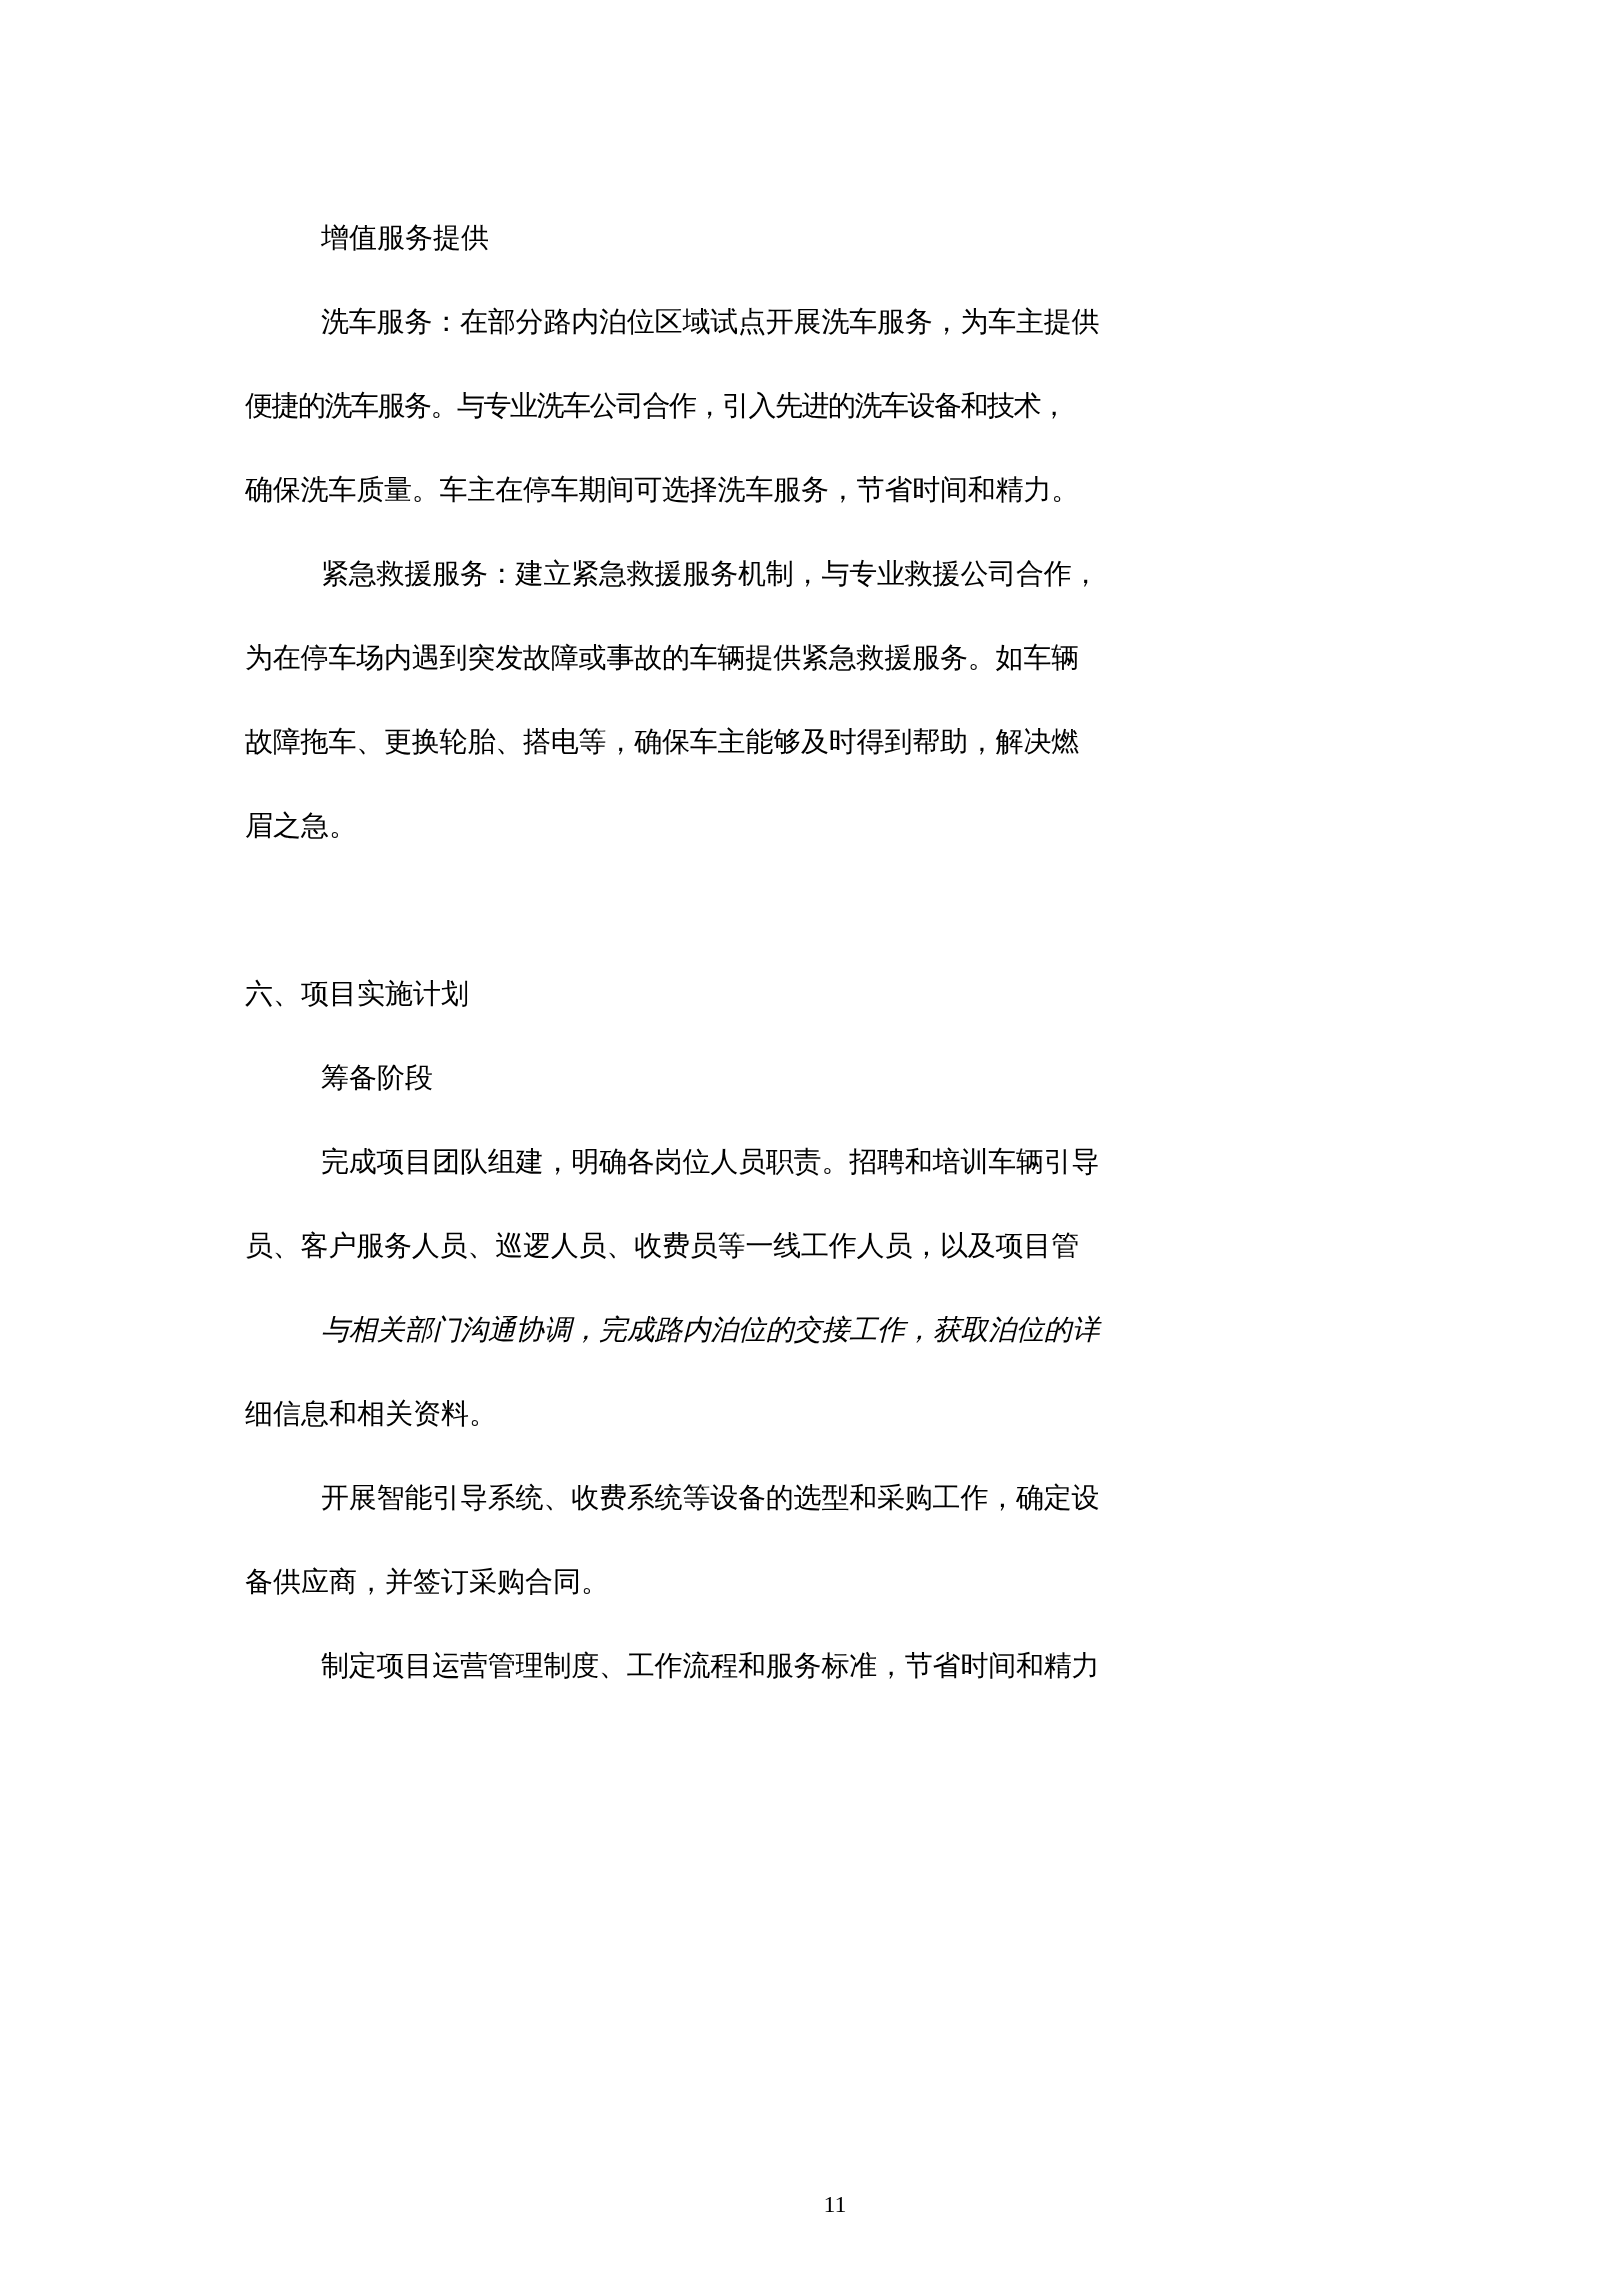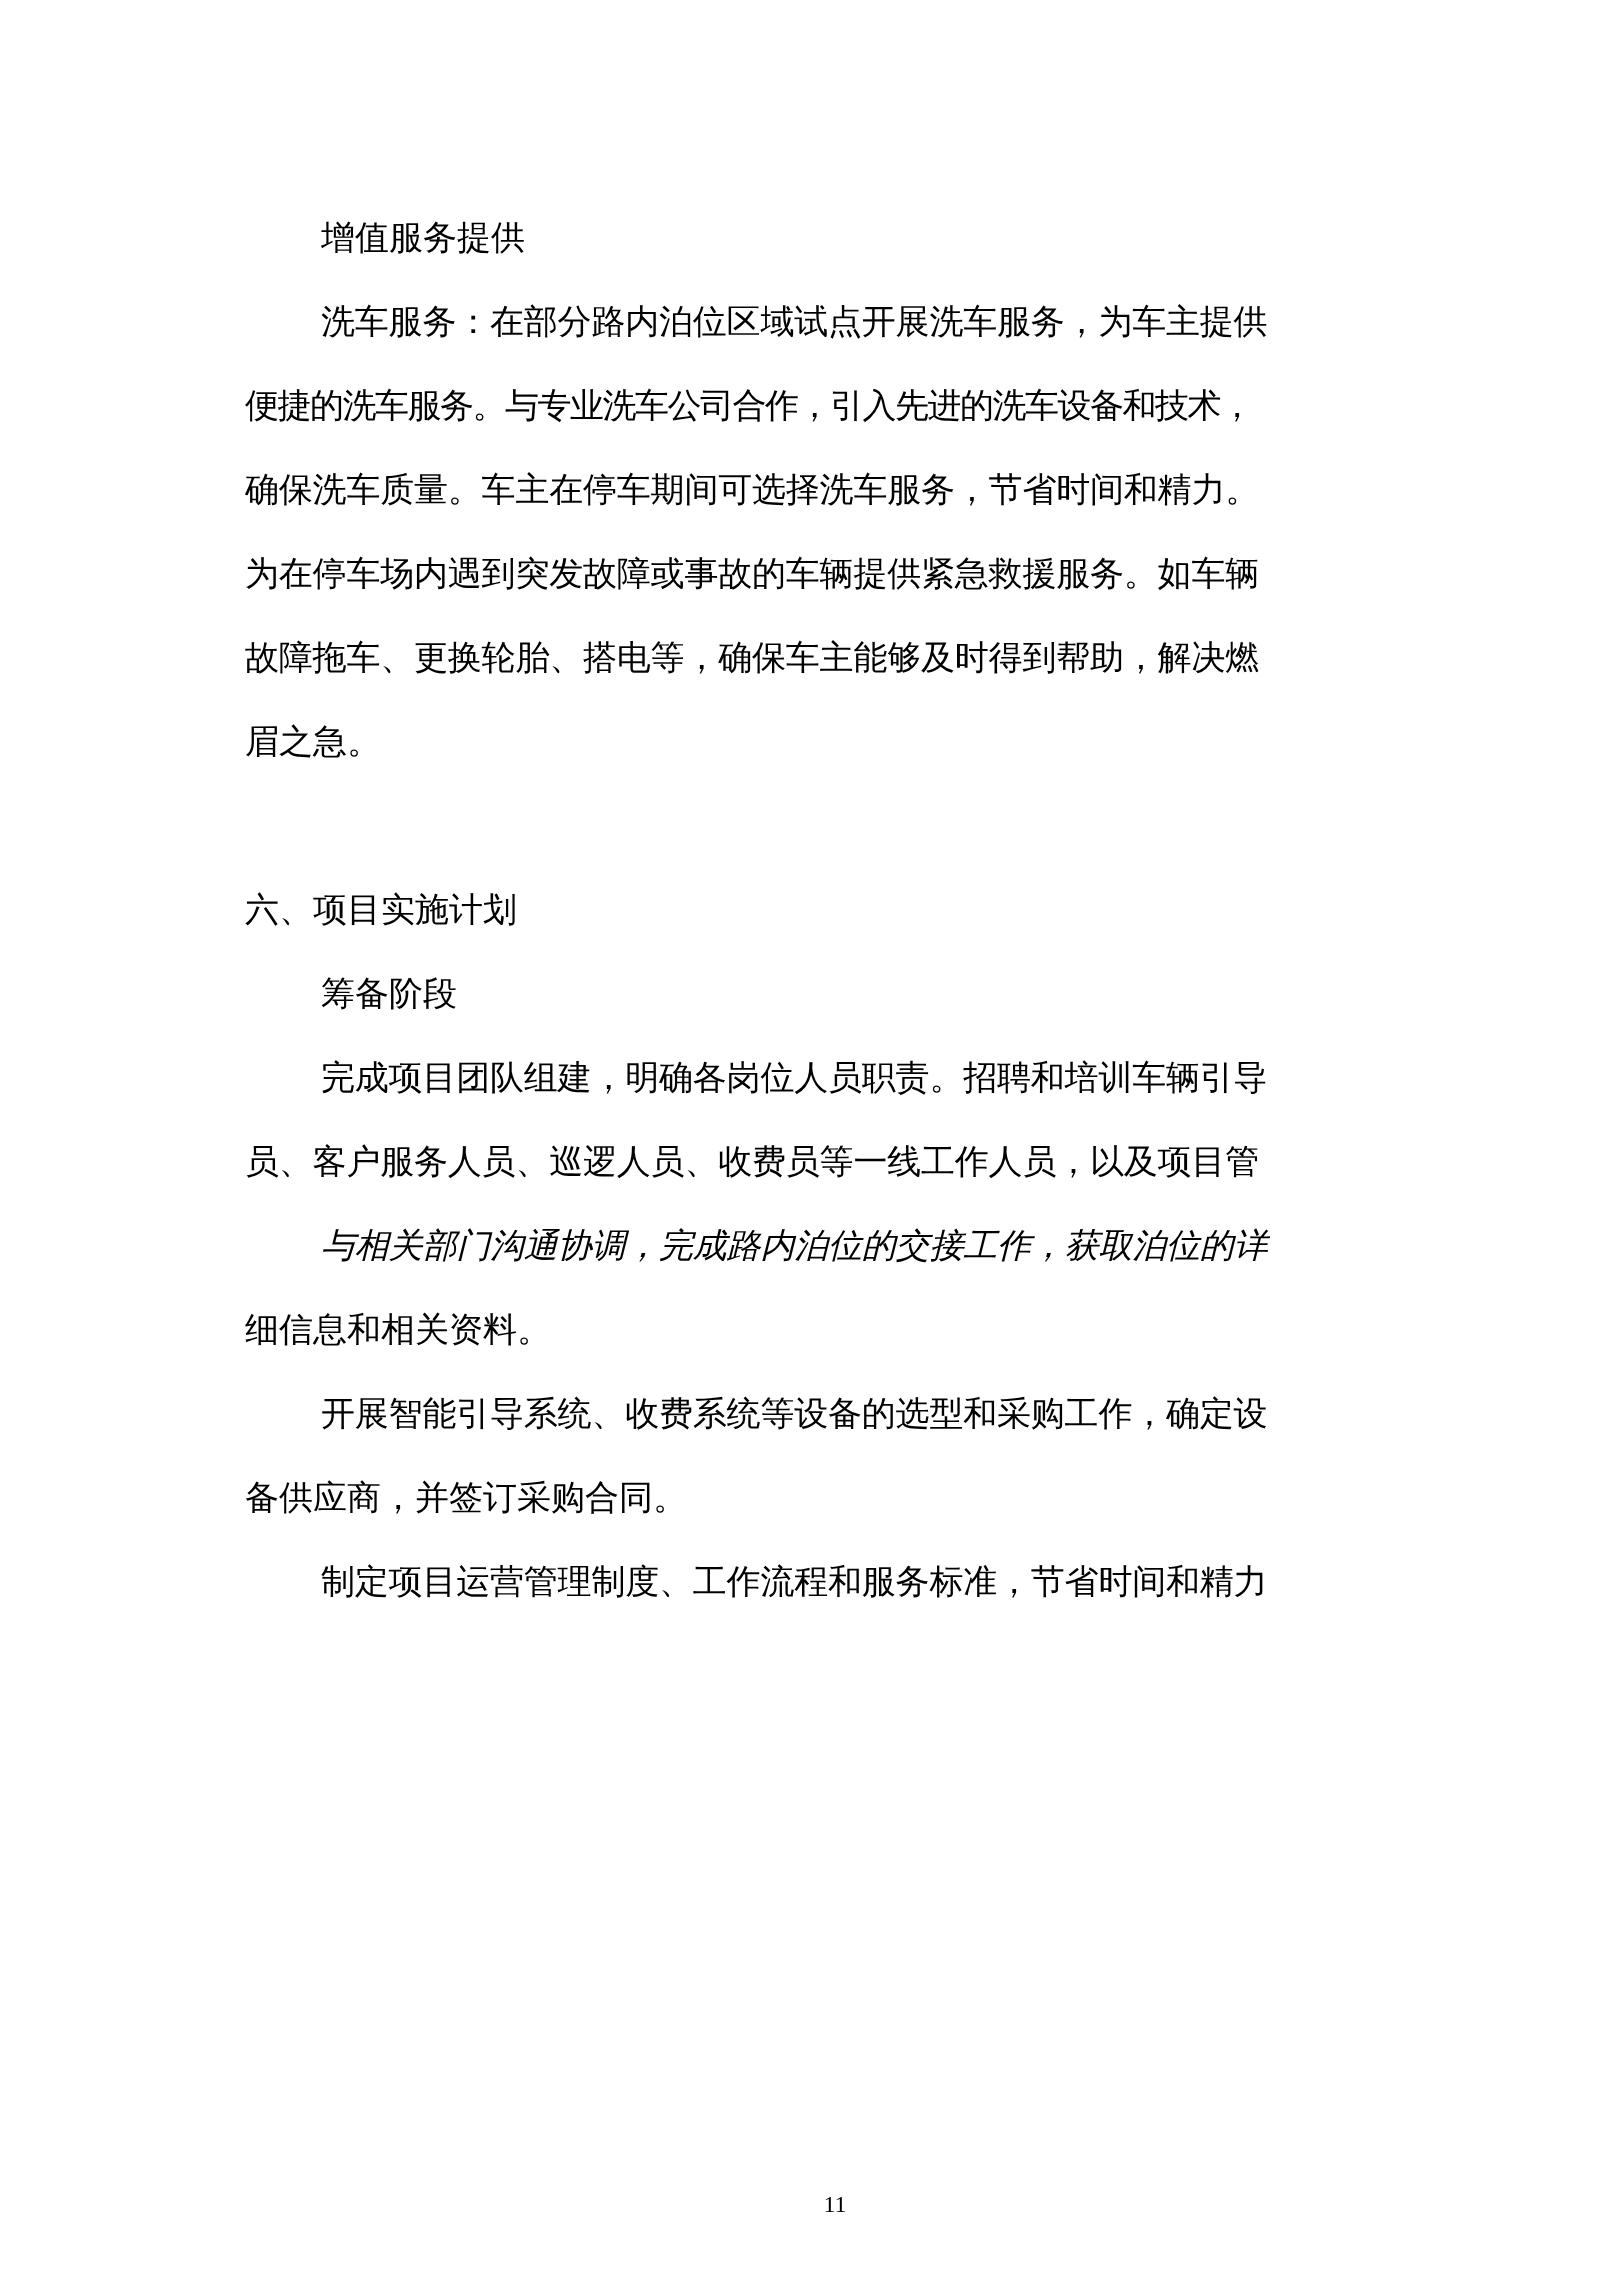--- a/index.html
+++ b/index.html
@@ -22,21 +22,21 @@
     top: 196px;
     width: 1133px;
   }
   .para {
     margin: 0;
     padding: 0;
   }
   .line {
     height: 84px;
     line-height: 84px;
-    font-size: 34px;
+    font-size: 28px;
     white-space: nowrap;
     overflow: visible;
   }
   .line.indent {
     padding-left: 76px; 
   }
   .footer {
     position: absolute;
     left: 0;
     right: 0;
@@ -56,20 +56,21 @@
   <div class="content">
       <div class="para">
         <div class="line indent"><span>增值服务提供</span></div>
       </div>
       <div class="para">
         <div class="line indent"><span style="letter-spacing: -0.2px;">洗车服务：在部分路内泊位区域试点开展洗车服务，为车主提供</span></div>
         <div class="line"><span style="letter-spacing: -1.5px;">便捷的洗车服务。与专业洗车公司合作，引入先进的洗车设备和技术，</span></div>
         <div class="line"><span style="letter-spacing: -0.2px;">确保洗车质量。车主在停车期间可选择洗车服务，节省时间和精力。</span></div>
       </div>
       <div class="para">
+        <div class="line indent"><span style="letter-spacing: -0.2px;">紧急救援服务：建立紧急救援服务机制，与专业救援公司合作，</span></div>
         <div class="line"><span style="letter-spacing: -0.2px;">为在停车场内遇到突发故障或事故的车辆提供紧急救援服务。如车辆</span></div>
         <div class="line"><span style="letter-spacing: -0.2px;">故障拖车、更换轮胎、搭电等，确保车主能够及时得到帮助，解决燃</span></div>
         <div class="line"><span>眉之急。</span></div>
       </div>
       <div class="para">
         <div class="line"><span></span></div>
       </div>
       <div class="para">
         <div class="line"><span>六、项目实施计划</span></div>
       </div>

